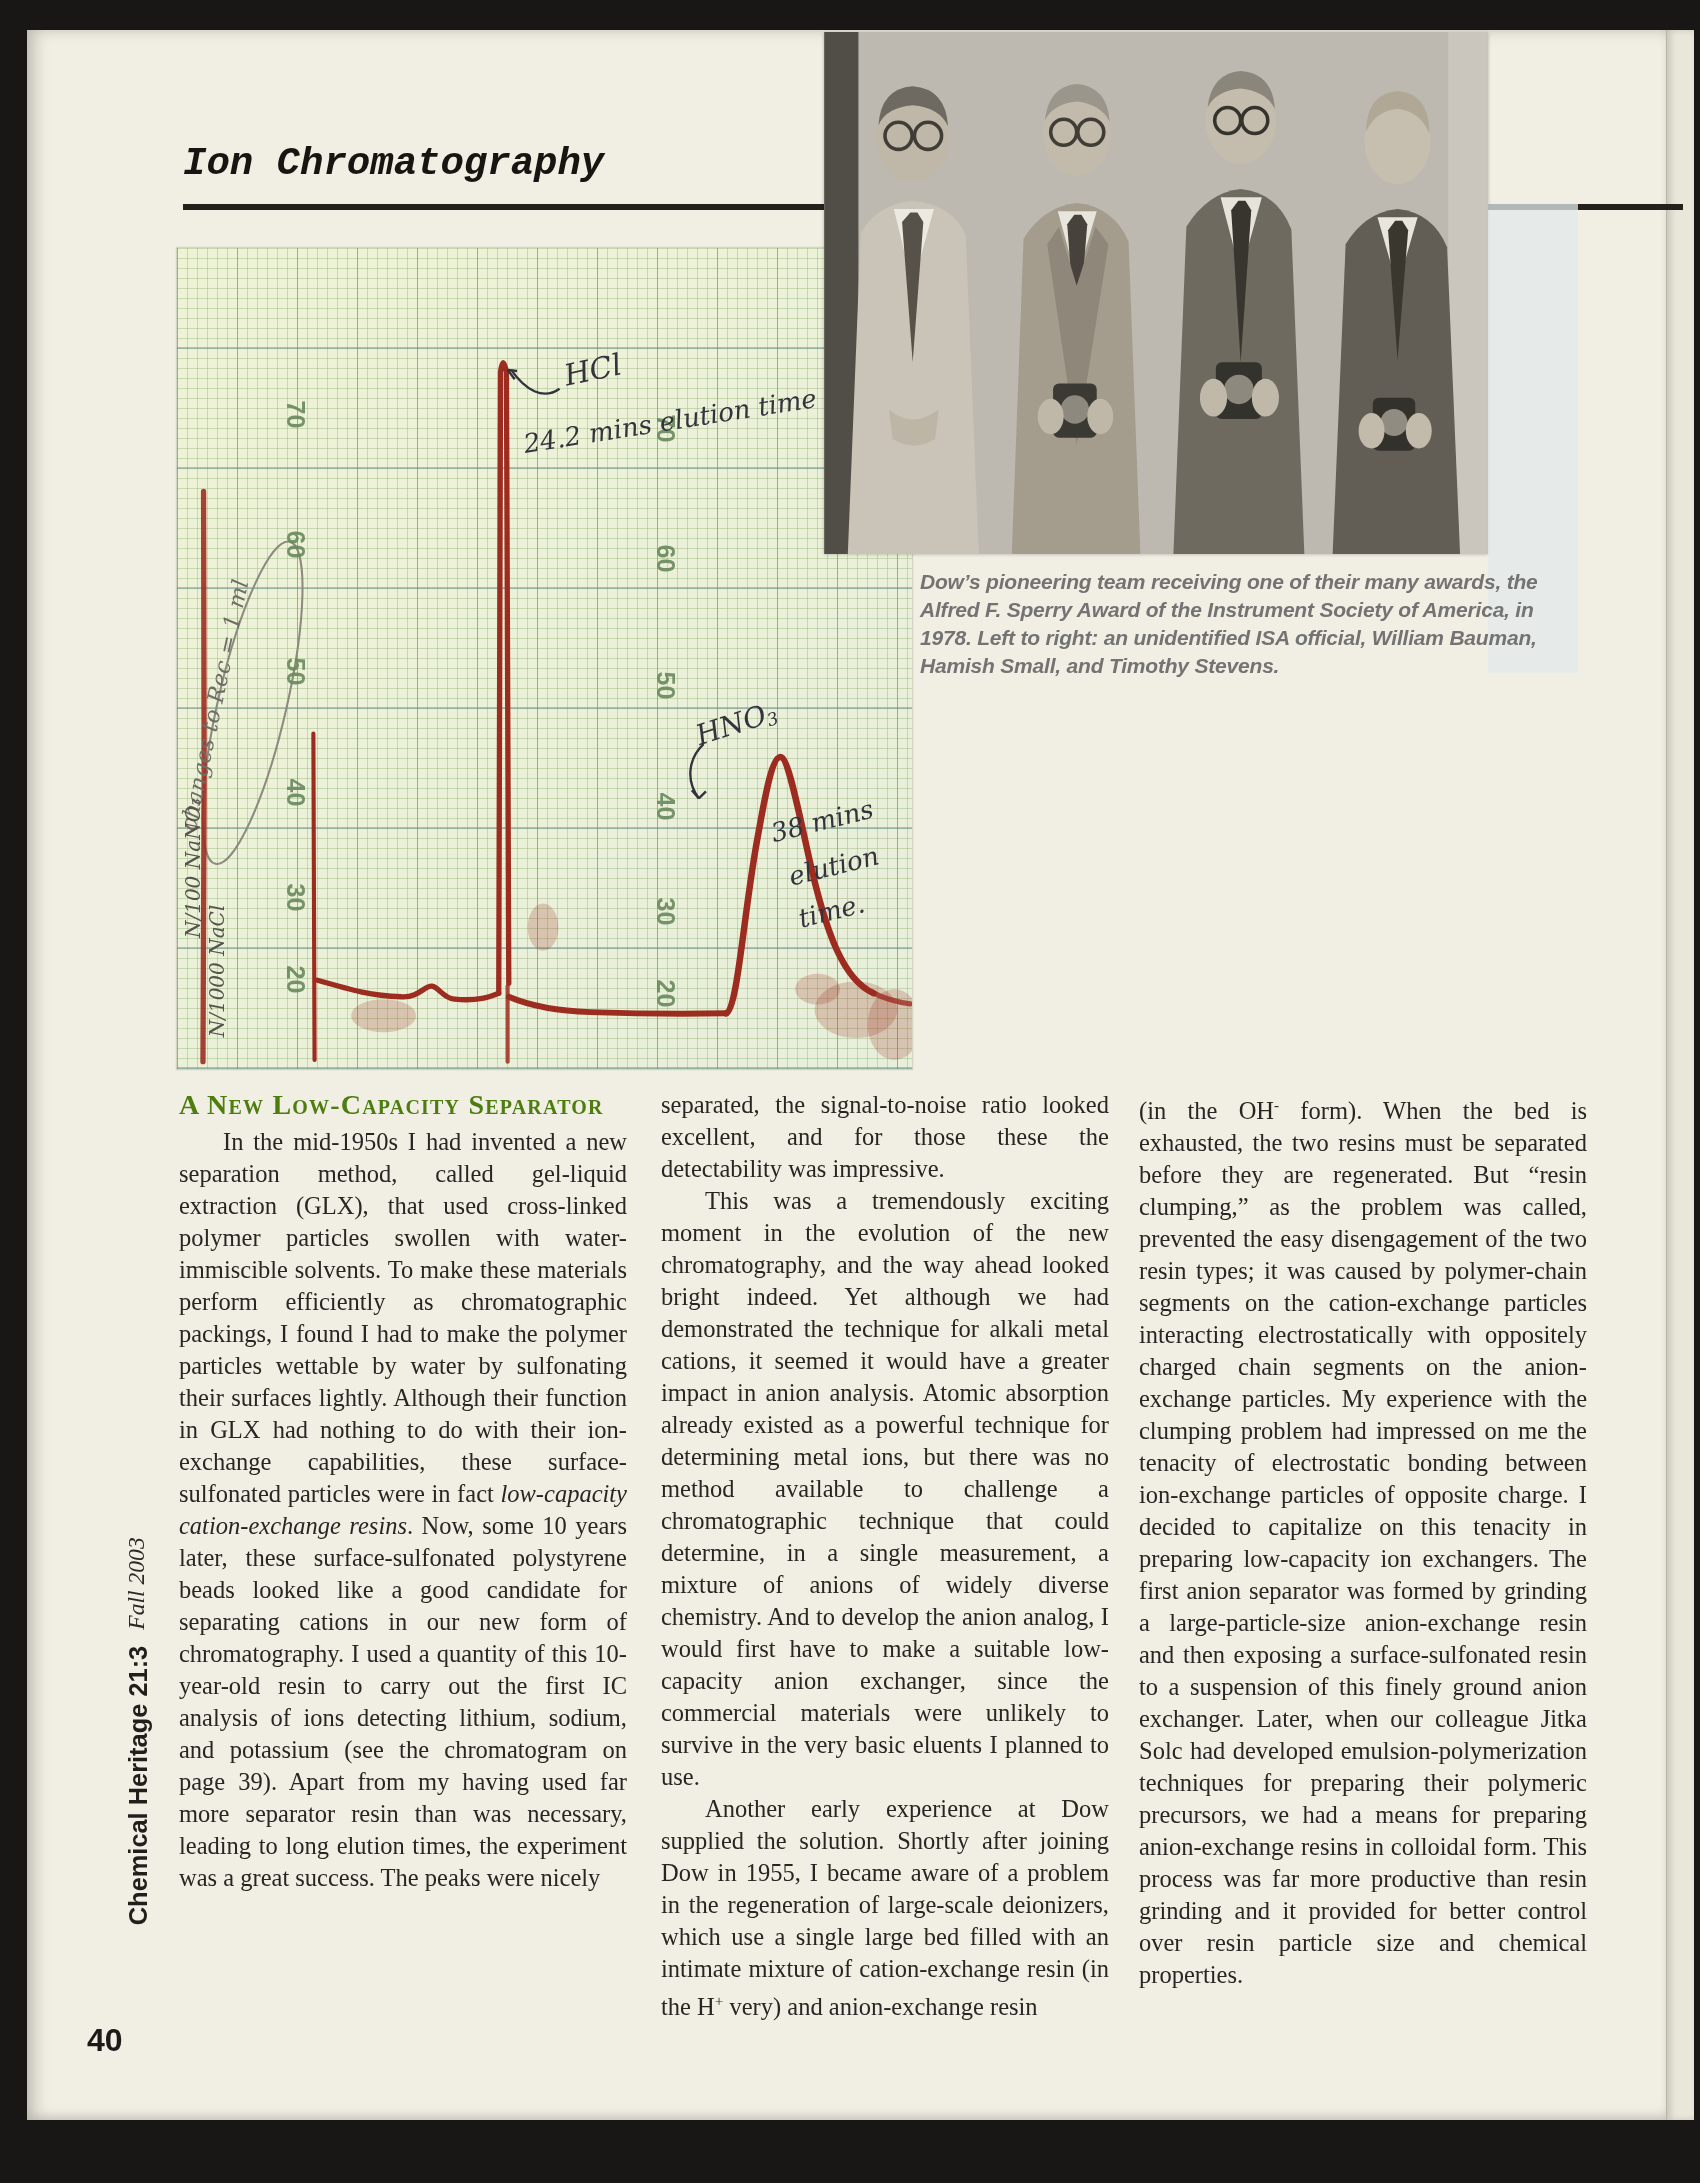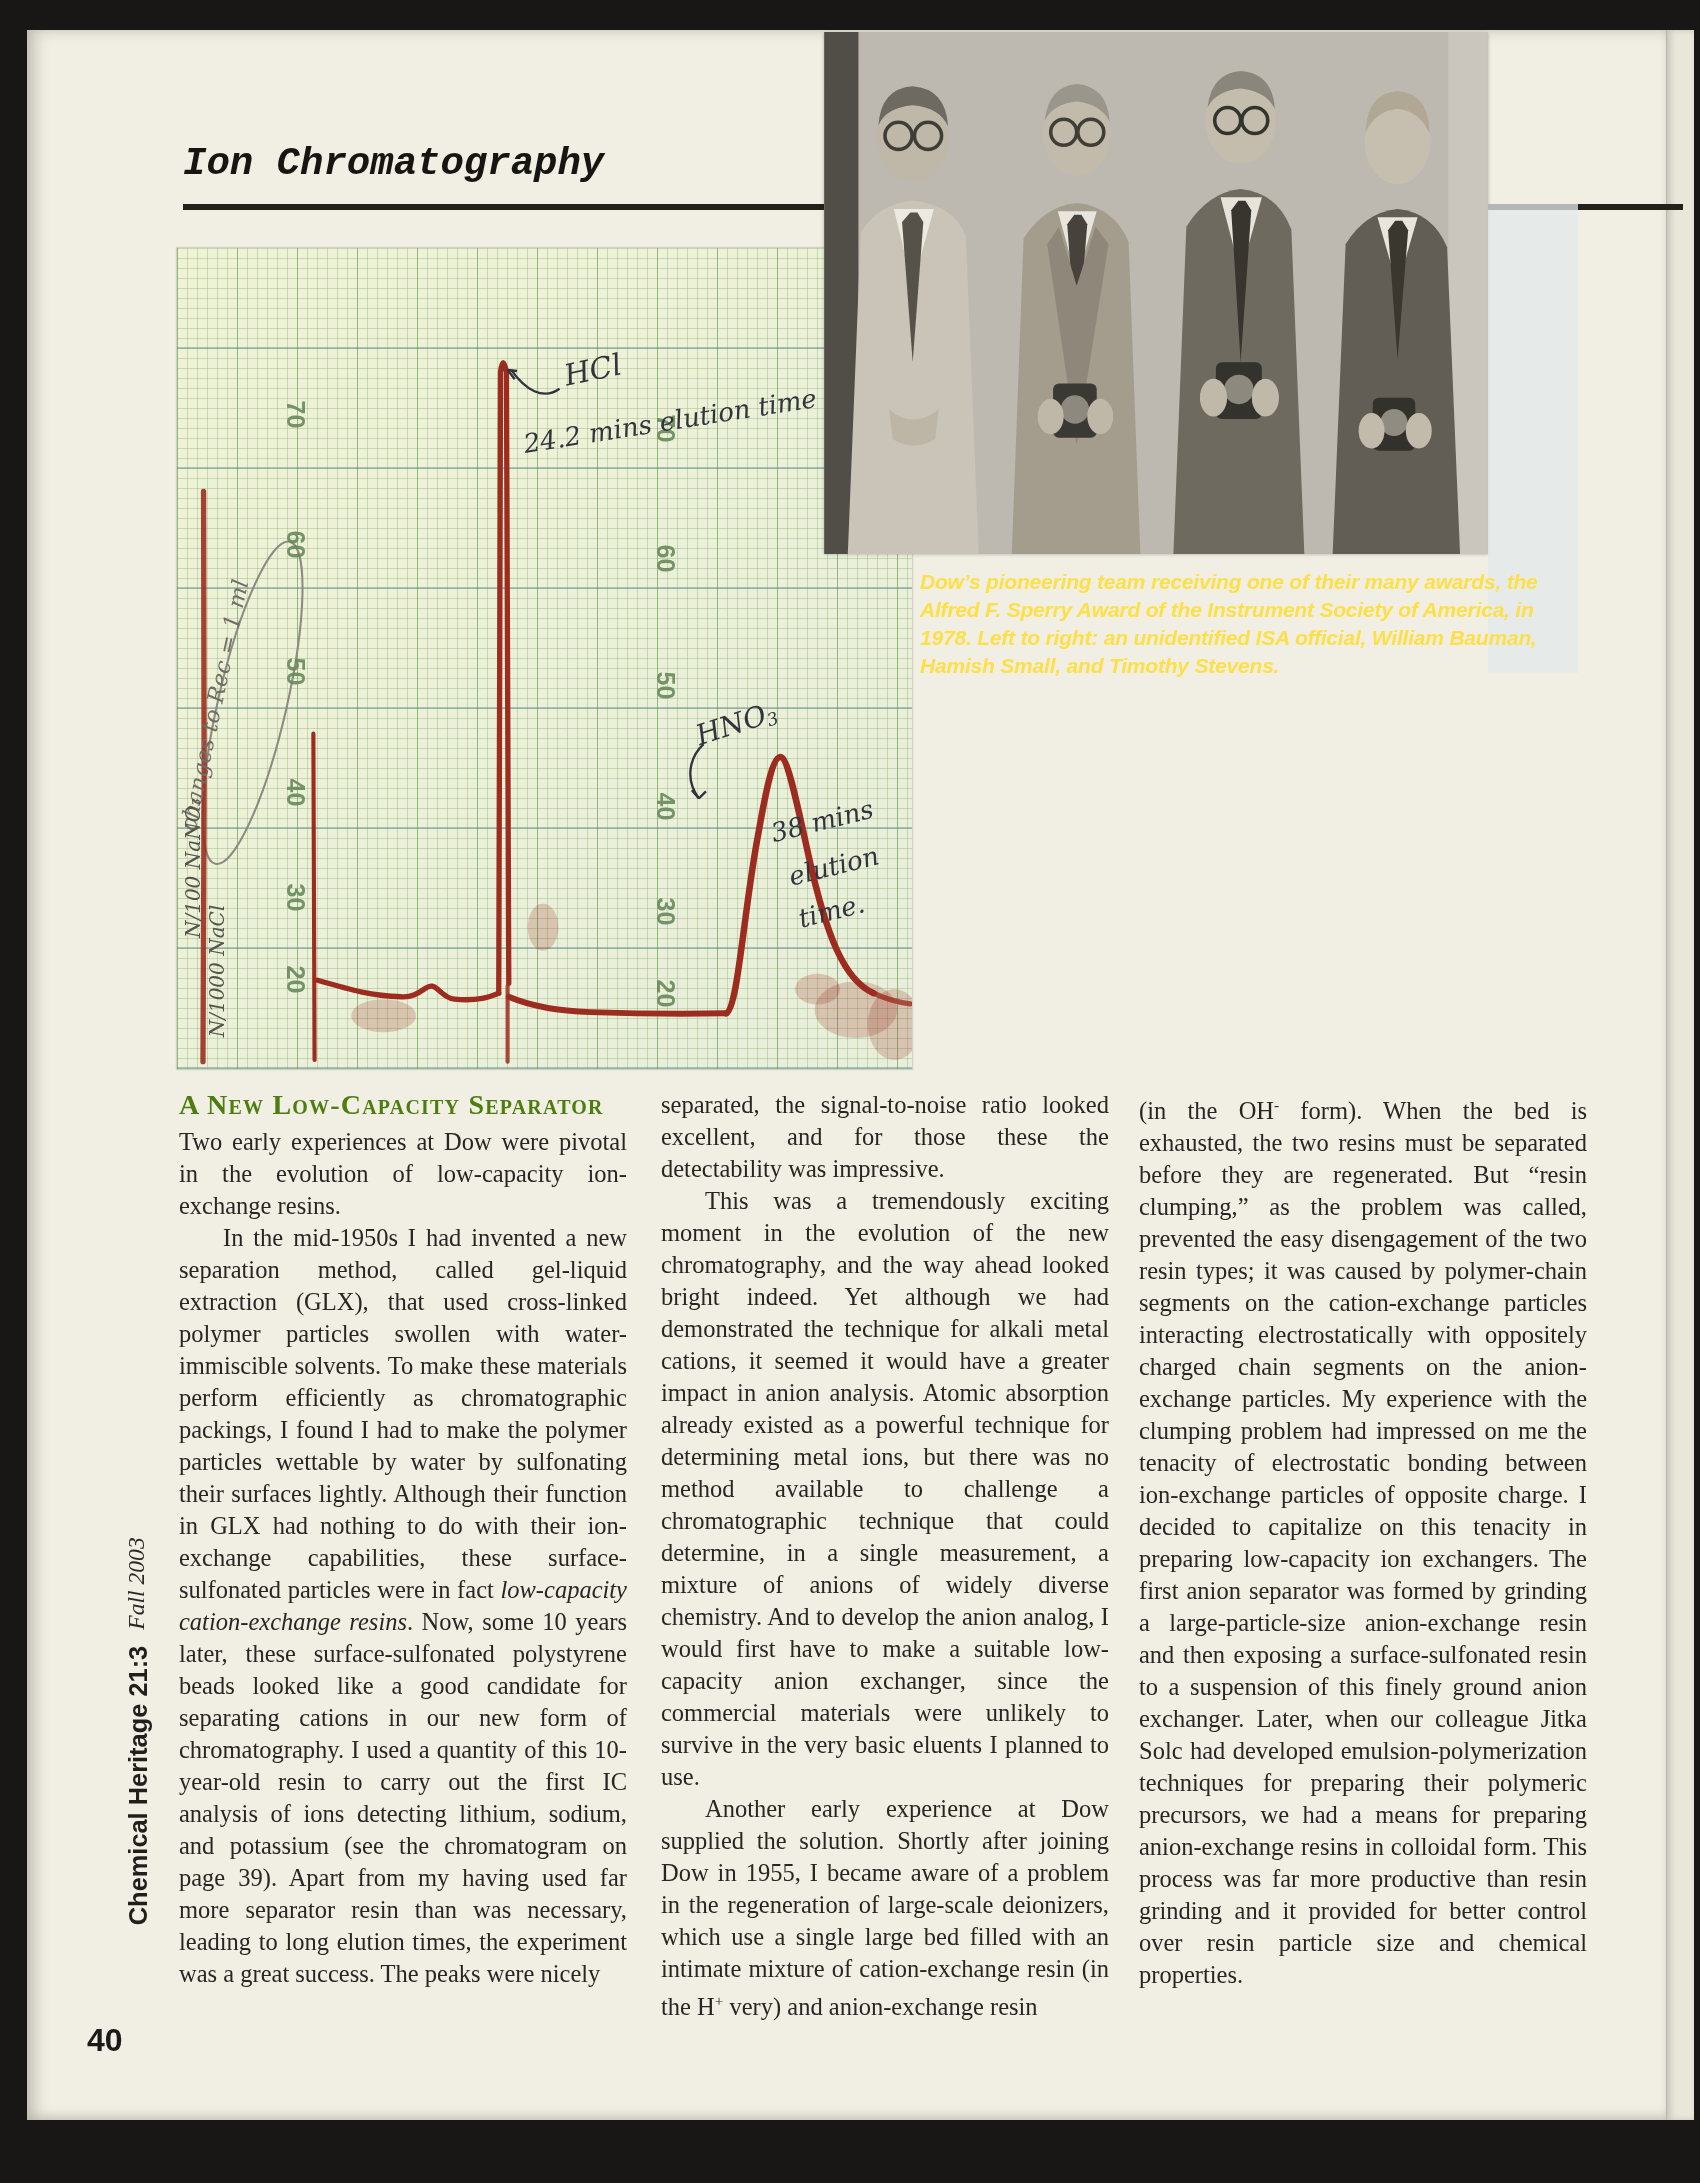--- a/index.html
+++ b/index.html
@@ -28,21 +28,21 @@
            font-size:25px;font-weight:bold;transform:rotate(90deg);}
   .sub{font-size:62%;vertical-align:-18%;}
   .sup{font-size:62%;vertical-align:super;}
   
   .photo{position:absolute;left:824px;top:32px;width:664px;height:522px;overflow:hidden;
          background:#c2bfb7;box-shadow:0 1.2px 3.5px rgba(0,0,0,.25);}
   .palebox{position:absolute;left:1488px;top:204px;width:90px;height:469px;background:#e2eaec;opacity:.75;}
   
   .caption{position:absolute;left:920px;top:568px;width:670px;
            font-family:"Liberation Sans",sans-serif;font-weight:bold;font-style:italic;
-           font-size:21px;line-height:28px;color:#fde047;letter-spacing:-0.2px;}
+           font-size:21px;line-height:28px;color:#737373;letter-spacing:-0.2px;}
   .caption p{margin:0 0 17.7px 0;}
   
   .colhead{font-family:"Liberation Serif",serif;font-variant:small-caps;font-weight:600;
            font-size:28px;letter-spacing:1.2px;color:#4d7c0f;margin:0 0 4.7px 0;}
   .col{position:absolute;top:1089px;width:448px;font-size:24.5px;line-height:32px;color:#282623;
        text-align:justify;}
   .col p{margin:0;}
   .col p.ind{text-indent:44px;}
   .c1{left:179px;} .c2{left:661px;} .c3{left:1139px;}
   .ital{font-style:italic;}
@@ -198,21 +198,20 @@
     </svg>
   </div>
   <div class="palebox"></div>
 
   <div class="caption">
     <p>Dow’s pioneering team receiving one of their many awards, the Alfred F. Sperry Award of the Instrument Society of America, in 1978. Left to right: an unidentified ISA official, William Bauman, Hamish Small, and Timothy Stevens.</p>
   </div>
 
   <div class="col c1">
     <h2 class="colhead">A New Low-Capacity Separator</h2>
-    <p>Two early experiences at Dow were pivotal in the evolution of low-capacity ion-exchange resins.</p>
     <p class="ind"><span>In the mid-1950s I had invented a new separation method, called gel-liquid extraction (GLX), that used cross-linked polymer particles swollen with water-immiscible solvents. To make these materials perform efficiently as chromatographic packings, I found I had to make the polymer particles wettable by water by sulfonating their surfaces lightly. Although their function in GLX had nothing to do with their ion-exchange capabilities, these surface-sulfonated particles were in fact </span><span class="ital">low-capacity cation-exchange resins</span><span>. Now, some 10 years later, these surface-sulfonated polystyrene beads looked like a good candidate for separating cations in our new form of chromatography. I used a quantity of this 10-year-old resin to carry out the first IC analysis of ions detecting lithium, sodium, and potassium (see the chromatogram on page 39). Apart from my having used far more separator resin than was necessary, leading to long elution times, the experiment was a great success. The peaks were nicely</span></p>
   </div>
 
   <div class="col c2">
     <p>separated, the signal-to-noise ratio looked excellent, and for those these the detectability was impressive.</p>
     <p class="ind">This was a tremendously exciting moment in the evolution of the new chromatography, and the way ahead looked bright indeed. Yet although we had demonstrated the technique for alkali metal cations, it seemed it would have a greater impact in anion analysis. Atomic absorption already existed as a powerful technique for determining metal ions, but there was no method available to challenge a chromatographic technique that could determine, in a single measurement, a mixture of anions of widely diverse chemistry. And to develop the anion analog, I would first have to make a suitable low-capacity anion exchanger, since the commercial materials were unlikely to survive in the very basic eluents I planned to use.</p>
     <p class="ind"><span>Another early experience at Dow supplied the solution. Shortly after joining Dow in 1955, I became aware of a problem in the regeneration of large-scale deionizers, which use a single large bed filled with an intimate mixture of cation-exchange resin (in the H</span><span class="sup">+</span><span> very) and anion-exchange resin</span></p>
   </div>
 
   <div class="col c3">

